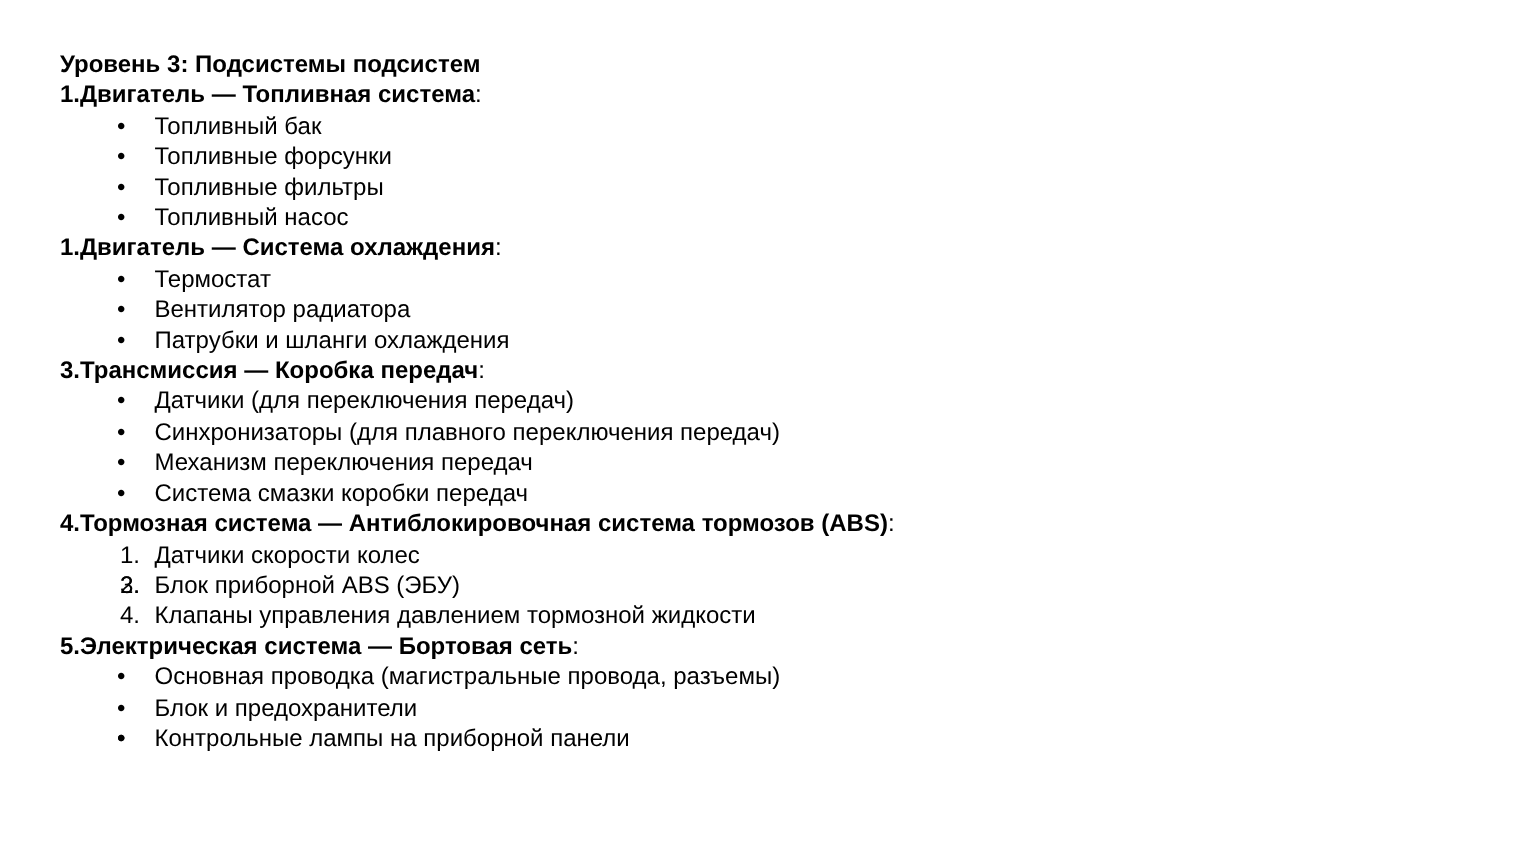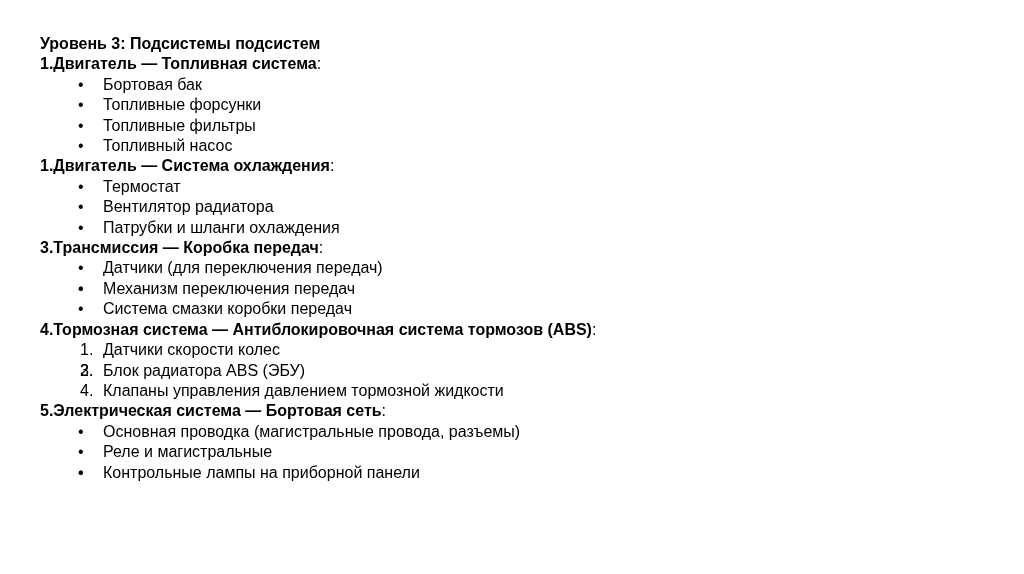--- a/index.html
+++ b/index.html
@@ -50,41 +50,41 @@
   }
 </style>
 </head>
 <body style="background: rgb(255, 255, 255); color: rgb(0, 0, 0);">
 
 <div class="slide">
 
   <div class="title">Уровень 3: Подсистемы подсистем</div>
 
   <div class="heading"><span>1.Двигатель — Топливная система</span><span class="colon">:</span></div>
-  <div class="item bullet"><span class="marker">•</span><span>Бортовая бак</span></div>
+  <div class="item bullet"><span class="marker">•</span><span>Топливный бак</span></div>
   <div class="item bullet"><span class="marker">•</span><span>Топливные форсунки</span></div>
   <div class="item bullet"><span class="marker">•</span><span>Топливные фильтры</span></div>
   <div class="item bullet"><span class="marker">•</span><span>Топливный насос</span></div>
 
   <div class="heading"><span>1.Двигатель — Система охлаждения</span><span class="colon">:</span></div>
   <div class="item bullet"><span class="marker">•</span><span>Термостат</span></div>
   <div class="item bullet"><span class="marker">•</span><span>Вентилятор радиатора</span></div>
   <div class="item bullet"><span class="marker">•</span><span>Патрубки и шланги охлаждения</span></div>
 
   <div class="heading"><span>3.Трансмиссия — Коробка передач</span><span class="colon">:</span></div>
   <div class="item bullet"><span class="marker">•</span><span>Датчики (для переключения передач)</span></div>
-  <div class="item bullet"><span class="marker">•</span></div>
+  <div class="item bullet"><span class="marker">•</span><span>Синхронизаторы (для плавного переключения передач)</span></div>
   <div class="item bullet"><span class="marker">•</span><span>Механизм переключения передач</span></div>
   <div class="item bullet"><span class="marker">•</span><span>Система смазки коробки передач</span></div>
 
   <div class="heading"><span>4.Тормозная система — Антиблокировочная система тормозов (ABS)</span><span class="colon">:</span></div>
   <div class="item numbered"><span class="marker">1.</span><span>Датчики скорости колес</span></div>
   <div class="item numbered"><span class="marker">2.</span></div>
-  <div class="item numbered"><span class="marker">3.</span><span>Блок радиатора ABS (ЭБУ)</span></div>
+  <div class="item numbered"><span class="marker">3.</span><span>Блок приборной ABS (ЭБУ)</span></div>
   <div class="item numbered"><span class="marker">4.</span><span>Клапаны управления давлением тормозной жидкости</span></div>
 
   <div class="heading"><span>5.Электрическая система — Бортовая сеть</span><span class="colon">:</span></div>
   <div class="item bullet"><span class="marker">•</span><span>Основная проводка (магистральные провода, разъемы)</span></div>
-  <div class="item bullet"><span class="marker">•</span><span>Реле и магистральные</span></div>
+  <div class="item bullet"><span class="marker">•</span><span>Блок и предохранители</span></div>
   <div class="item bullet"><span class="marker">•</span></div>
   <div class="item bullet"><span class="marker">•</span><span>Контрольные лампы на приборной панели</span></div>
 
 </div>
 
 </body></html>

